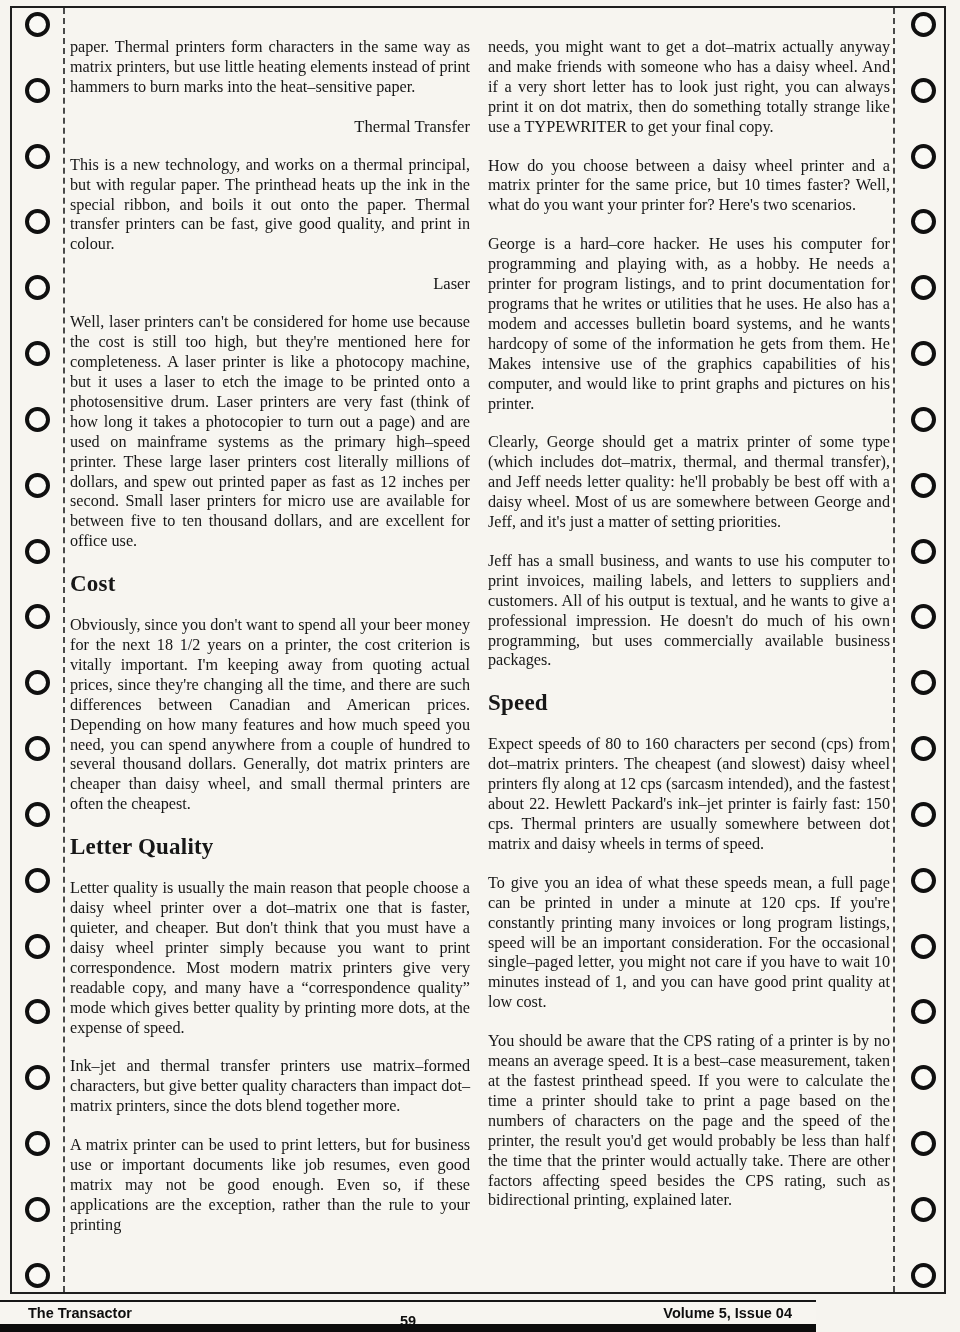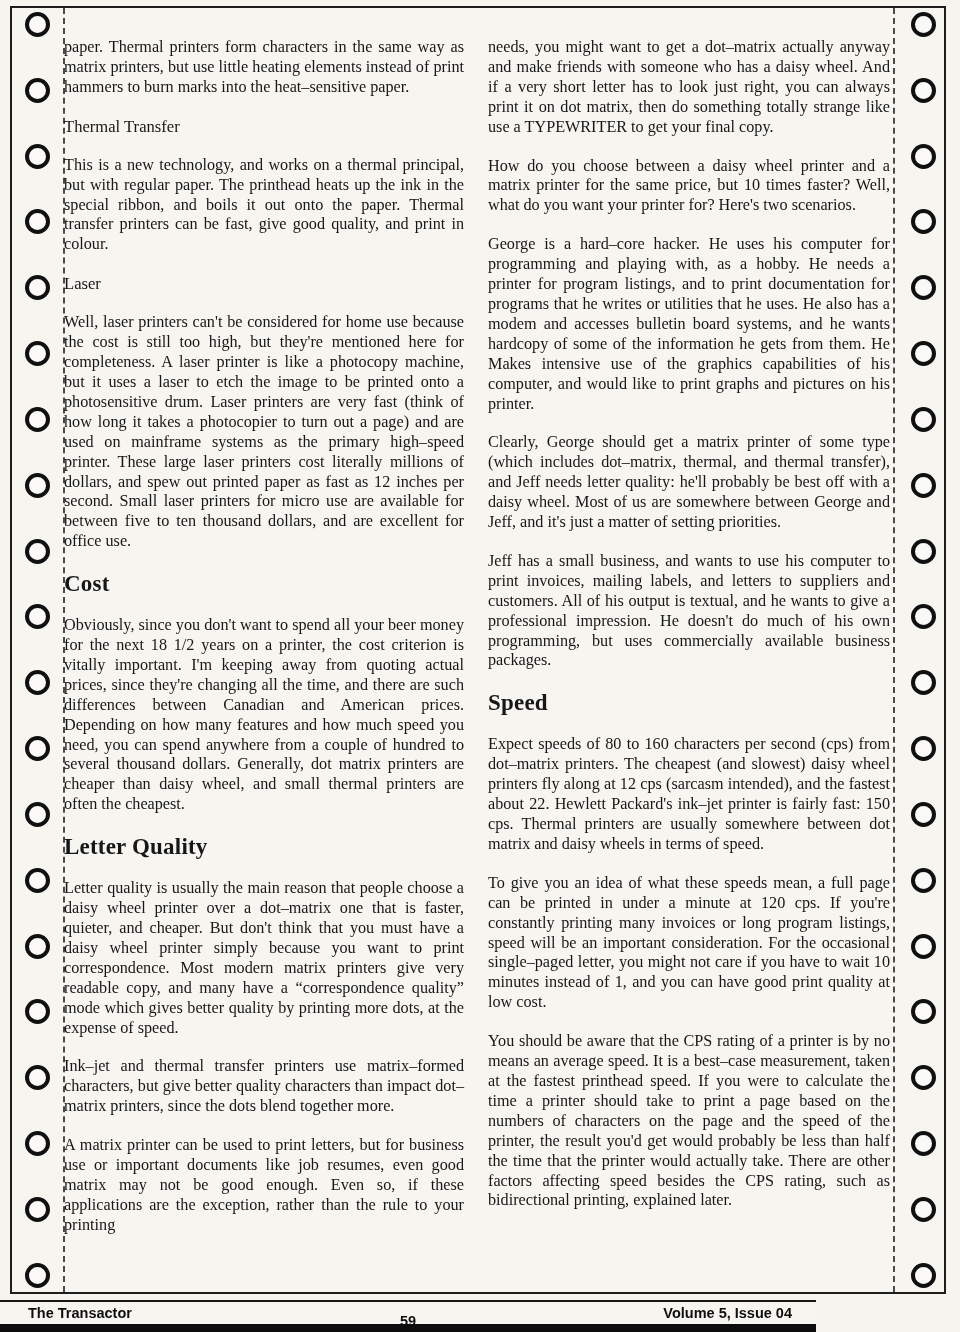--- a/index.html
+++ b/index.html
@@ -46,32 +46,33 @@
     width: 25px; height: 25px;
     box-sizing: border-box;
     border: 4px solid #101010;
     border-radius: 50%;
     background: #faf9f5;
   }
   .col {
     position: absolute;
     top: 38px;
   }
-  .col.left  { left: 64px;  width: 400px; }
+  .col.left  { left: 70px;  width: 400px; }
   .col.right { left: 488px; width: 402px; }
   .para {
     font-size: 16.2px;
     line-height: 19.9px;
     text-align: justify;
     margin: 0 0 19px 0;
   }
   .subhead {
     font-size: 16.6px;
     font-weight: 400;
     margin: 2px 0 19px 0;
+    text-align: right;
   }
   .headb {
     font-size: 23px;
     font-weight: 700;
     margin: 16px 0 19px 0;
     letter-spacing: 0.2px;
   }
   .footer {
     position: absolute;
     left: 0; top: 1300px;

